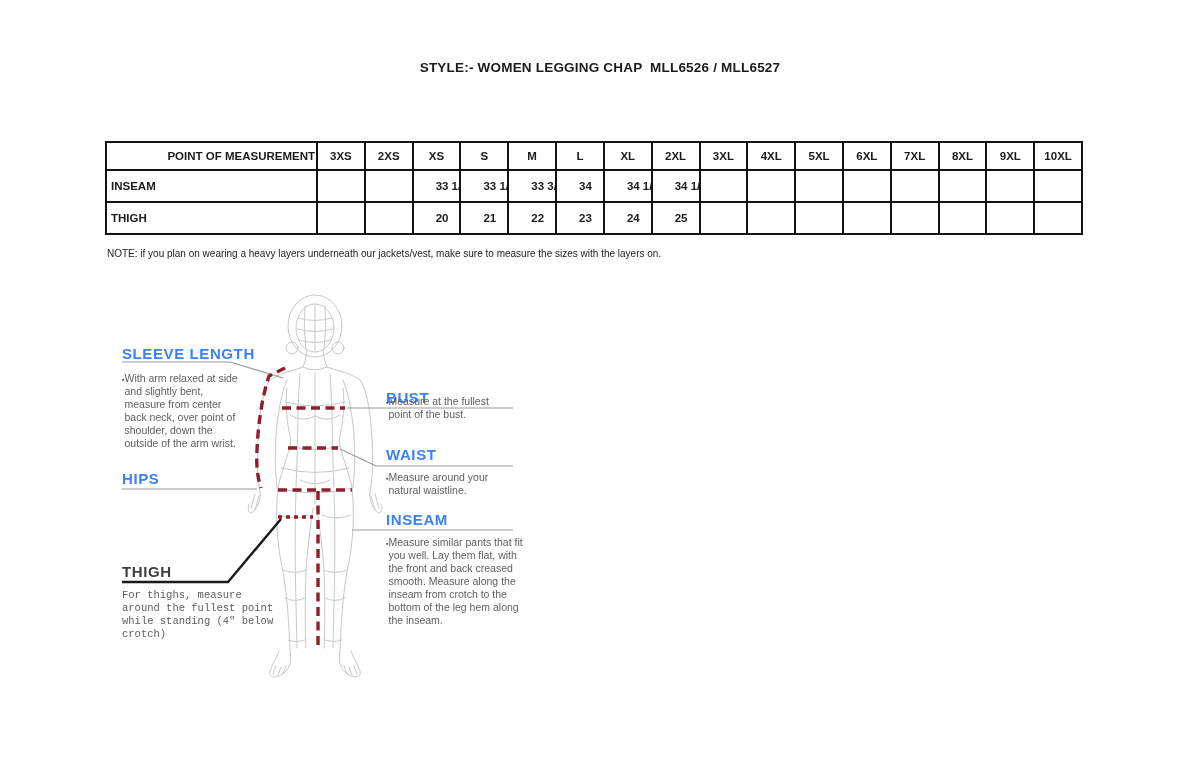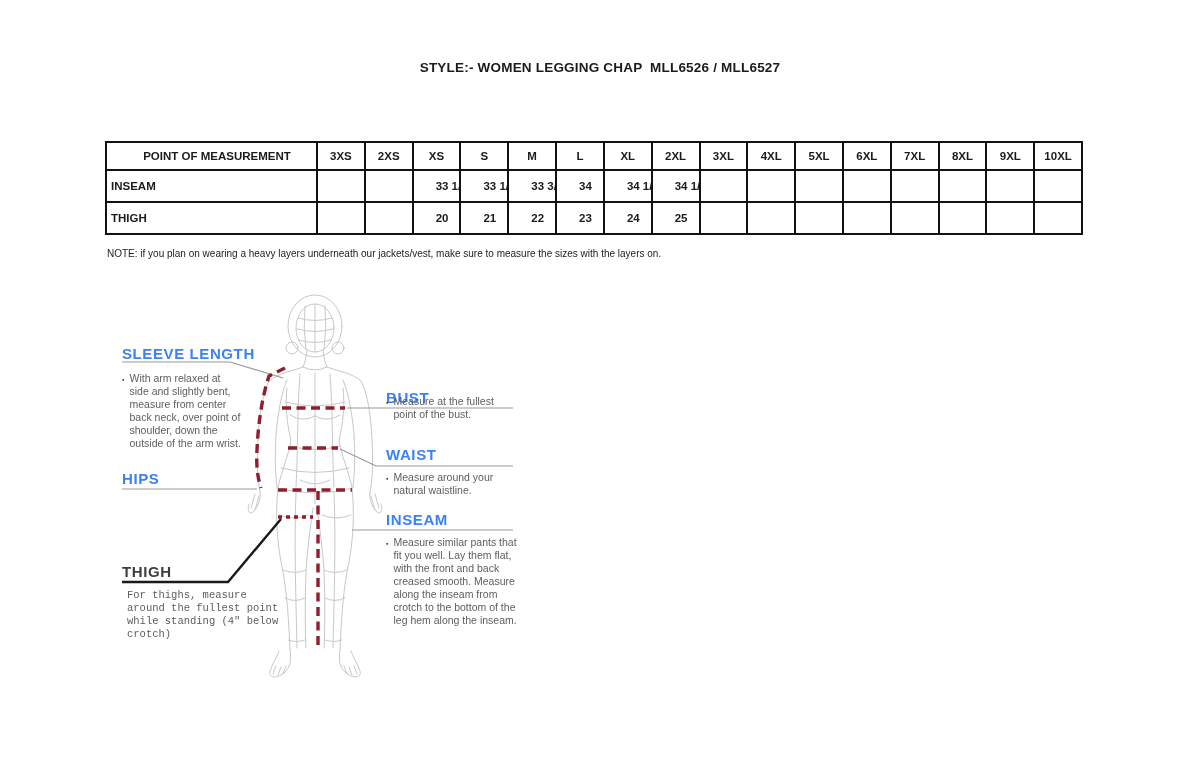--- a/index.html
+++ b/index.html
@@ -9,28 +9,28 @@
   
   .doc-title{position:absolute;left:0;top:60px;width:1200px;text-align:center;
              font-size:13.5px;font-weight:700;letter-spacing:.2px;white-space:pre-wrap;}
   .doc-note{position:absolute;left:107px;top:248px;font-size:10px;font-weight:400;text-align:center;}
 
   
   table.size-table{position:absolute;left:105px;top:141px;width:978px;
                    border-collapse:collapse;table-layout:fixed;}
   .size-table th,.size-table td{border:2.5px solid #121212;overflow:hidden;white-space:nowrap;}
   .size-table th{font-size:11.5px;font-weight:700;text-align:center;height:24px;}
-  .size-table th.pom{text-align:center;padding-left:12px;}
+  .size-table th.pom{text-align:right;padding-left:12px;}
   .size-table col.pomcol{width:211px;}
   .size-table td{font-size:11.5px;font-weight:600;text-align:left;height:28px;padding-left:22px;}
   .size-table td.rowlabel{font-weight:700;padding-left:4px;}
 
   
   .dg-head{position:absolute;font-size:15px;font-weight:700;color:#3b82f6;letter-spacing:.6px;}
-  .dg-desc{position:absolute;display:flex;gap:5px;font-size:10.5px;line-height:13px;
+  .dg-desc{position:absolute;display:flex;font-size:10.5px;line-height:13px;
            color:#5e5e5e;font-weight:400;}
   .dg-desc .blt{font-size:7px;line-height:13px;padding-top:1px;color:#4a4a4a;}
   .sleeve-h{left:122px;top:345px;}  .sleeve-d{left:122px;top:372px;width:120px;}
   .hips-h{left:122px;top:470px;}    .hips-d{left:122px;top:496px;width:142px;}
   .thigh-h{left:122px;top:563px;color:#3d3d3d;}   .thigh-d{left:122px;top:589px;width:160px;font-family:Liberation Mono, monospace;}
   .bust-h{left:386px;top:389px;}    .bust-d{left:386px;top:395px;width:128px;}
   .waist-h{left:386px;top:446px;}   .waist-d{left:386px;top:471px;width:128px;}
   .inseam-h{left:386px;top:511px;}  .inseam-d{left:386px;top:536px;width:140px;}
 
   

